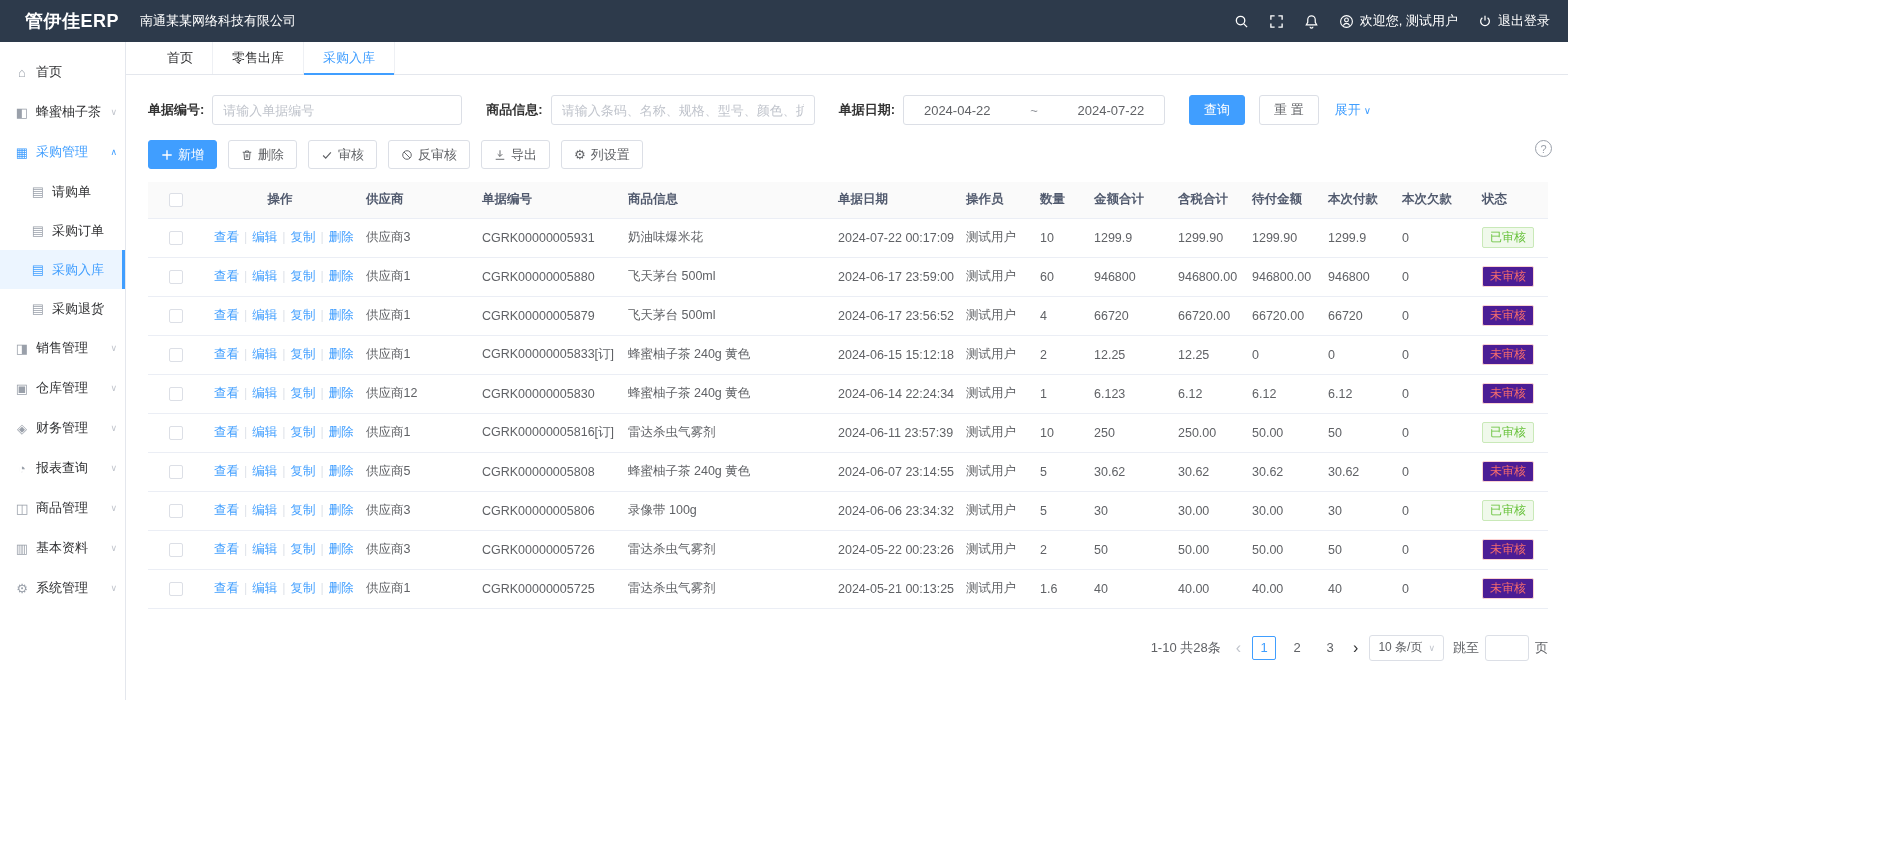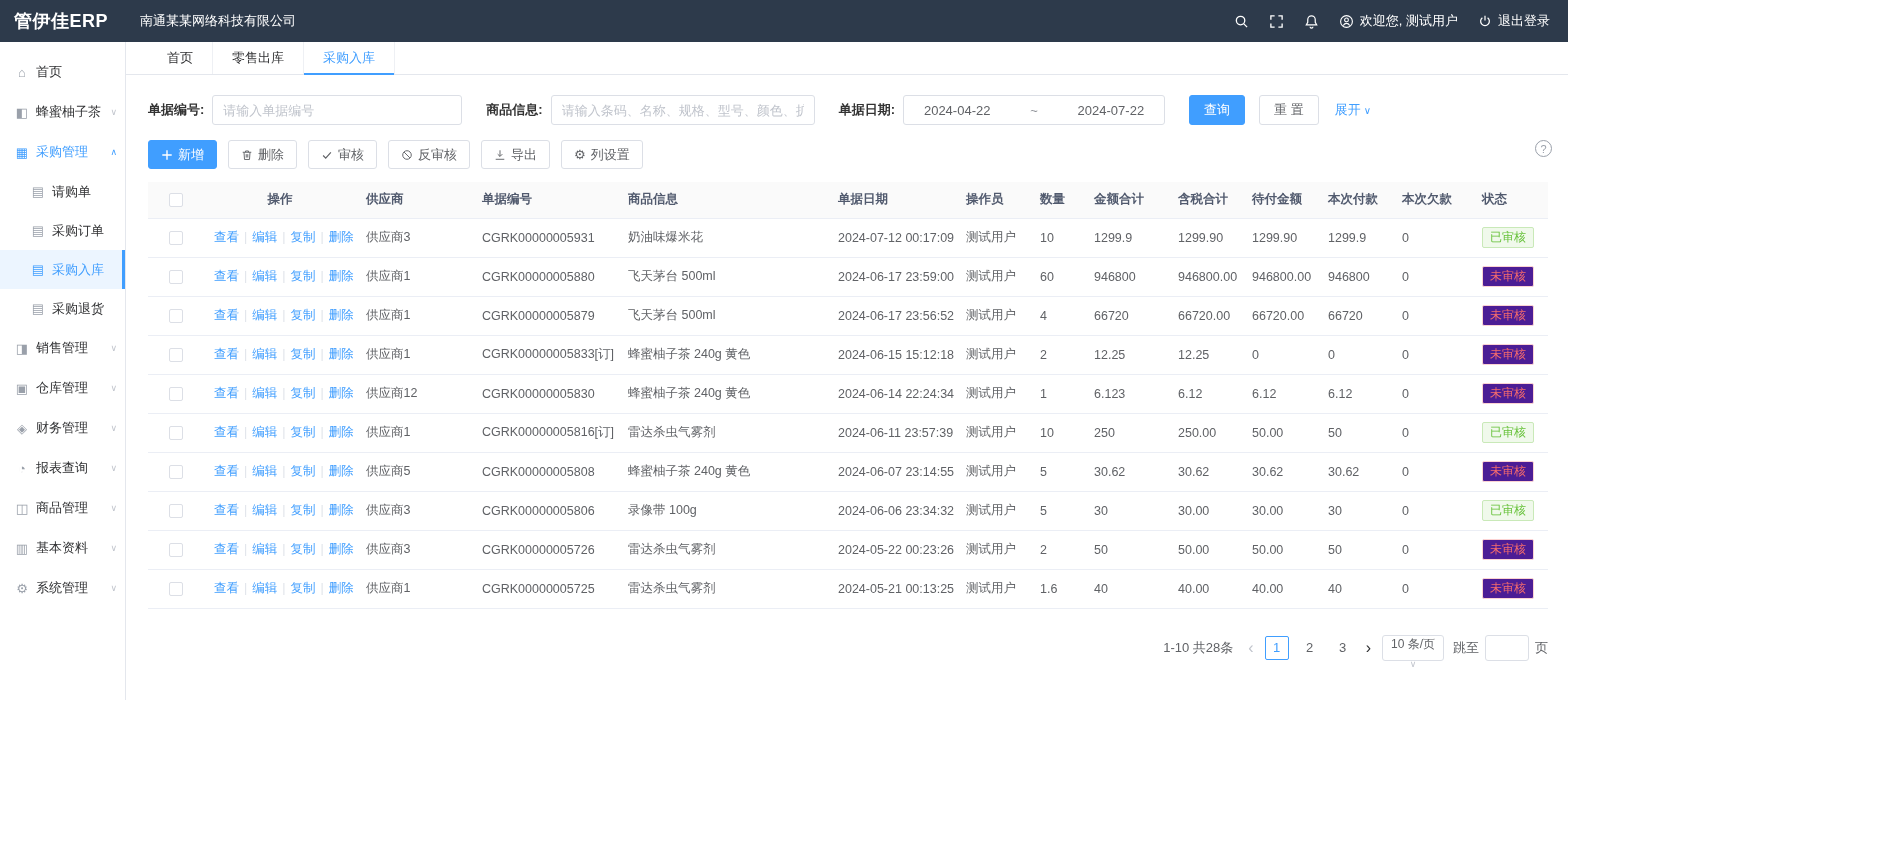--- a/index.html
+++ b/index.html
@@ -2,21 +2,21 @@
 <html><head>
 <meta charset="utf-8">
 <style>
   * { box-sizing: border-box; margin: 0; padding: 0; }
   html,body { background: #fff; }
   body { font-family: "Liberation Sans", "DejaVu Sans", sans-serif; color: #606266; }
   .canvas { width: 1895px; height: 843px; background: #fff; position: relative; overflow: hidden; }
   .app { width: 1568px; height: 700px; background: #fff; }
 
   
-  .topbar { height: 42px; background: #2d3a4b; display: flex; align-items: center; padding: 0 18px 0 14px; color: #fff; }
+  .topbar { height: 42px; background: #2d3a4b; display: flex; align-items: center; padding: 0 18px 0 14px; color: #fff; text-align: center; }
   .logo { font-size: 18px; font-weight: bold; letter-spacing: .5px; width: 116px; }
   .company { font-size: 13px; margin-left: 10px; }
   .topbar-right { margin-left: auto; display: flex; align-items: center; gap: 20px; font-size: 13px; }
   .tb-icon { display: inline-flex; align-items: center; cursor: pointer; }
   .welcome, .logout { display: inline-flex; align-items: center; gap: 6px; cursor: pointer; white-space: nowrap; }
 
   
   .body-row { display: flex; height: 658px; }
   .sidebar { width: 126px; border-right: 1px solid #e4e7ed; padding-top: 10px; flex: none; background: #fff; }
   .sb-item { height: 40px; display: flex; align-items: center; padding: 0 8px 0 14px; font-size: 13px; color: #303133; cursor: pointer; position: relative; white-space: nowrap; }
@@ -74,21 +74,21 @@
   .tag.green { color: #67c23a; background: #f0f9eb; border: 1px solid #c9e9b8; }
   .tag.red { color: #f56c6c; background: #4c1d95; border: 1px solid #fcd3d3; }
 
   
   .pagination { display: flex; justify-content: flex-end; align-items: center; gap: 9px; margin-top: 26px; font-size: 13px; color: #606266; width: 1400px; }
   .pg-total { margin-right: 4px; }
   .pg-arrow { color: #303133; cursor: pointer; font-size: 16px; line-height: 1; padding: 0 2px; }
   .pg-arrow.disabled { color: #c0c4cc; cursor: default; }
   .pg-num { min-width: 24px; height: 24px; display: inline-flex; align-items: center; justify-content: center; cursor: pointer; border-radius: 2px; border: 1px solid transparent; }
   .pg-num.active { border-color: #409eff; color: #409eff; }
-  .pg-size { height: 26px; border: 1px solid #dcdfe6; border-radius: 3px; padding: 0 8px; display: inline-flex; align-items: center; gap: 6px; font-size: 12px; cursor: pointer; color: #606266; flex-direction: column; }
+  .pg-size { height: 26px; border: 1px solid #dcdfe6; border-radius: 3px; padding: 0 8px; display: inline-flex; align-items: center; gap: 6px; font-size: 12px; cursor: pointer; color: #606266; }
   .pg-chev { font-size: 9px; color: #c0c4cc; }
   .pg-jump { display: inline-flex; align-items: center; gap: 6px; }
   .pg-input { width: 44px; height: 26px; border: 1px solid #dcdfe6; border-radius: 3px; outline: none; padding: 0 6px; font-family: inherit; }
 
   svg { display: block; }
 </style>
 </head>
 <body>
 
 <div class="canvas">
@@ -324,21 +324,21 @@
                   <th>状态</th>
                 </tr>
               </thead>
               <tbody>
                 <tr>
                   <td class="col-center"><span class="checkbox"></span></td>
                   <td class="col-center"><a class="rlink">查看</a><span class="rsep">|</span><a class="rlink">编辑</a><span class="rsep">|</span><a class="rlink">复制</a><span class="rsep">|</span><a class="rlink">删除</a></td>
                   <td>供应商3</td>
                   <td>CGRK00000005931</td>
                   <td>奶油味爆米花</td>
-                  <td>2024-07-12 00:17:09</td>
+                  <td>2024-07-22 00:17:09</td>
                   <td>测试用户</td>
                   <td>10</td>
                   <td>1299.9</td>
                   <td>1299.90</td>
                   <td>1299.90</td>
                   <td>1299.9</td>
                   <td>0</td>
                   <td><span class="tag green">已审核</span></td>
                 </tr>
                 <tr>

